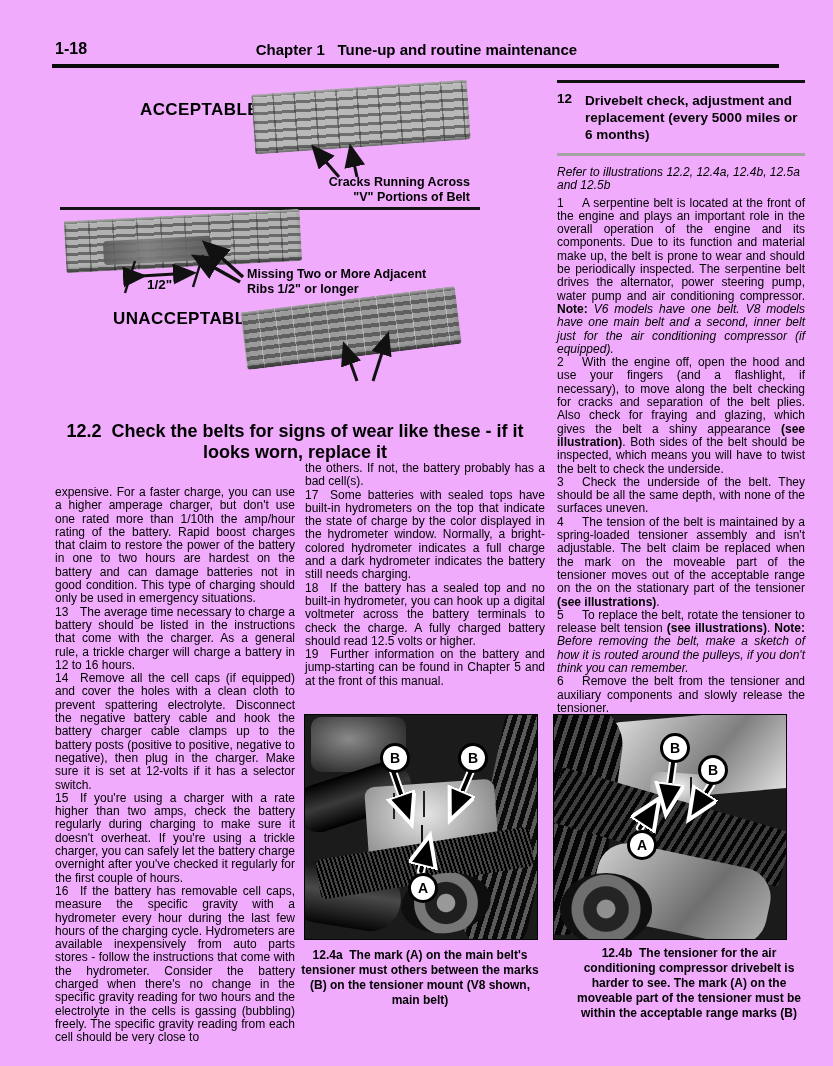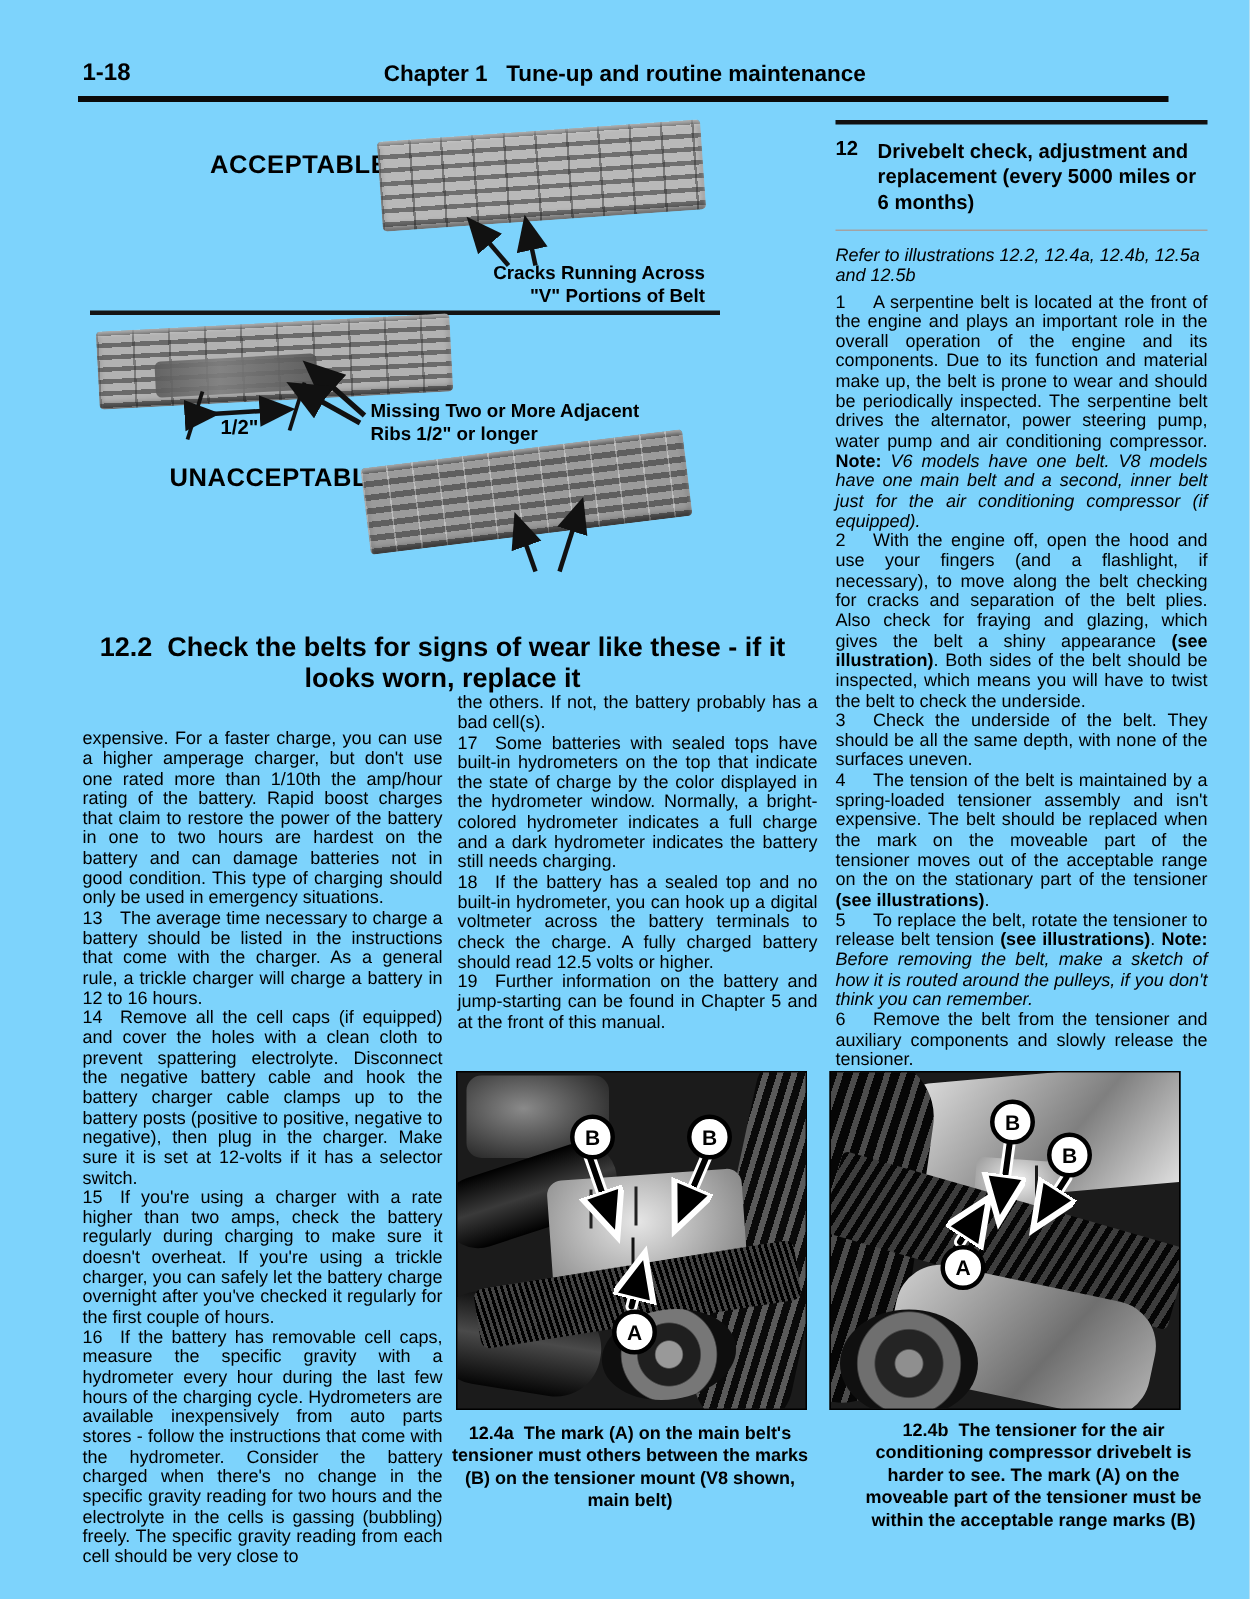--- a/index.html
+++ b/index.html
@@ -1,16 +1,16 @@
 <!DOCTYPE html>
 <html><head>
 <meta charset="utf-8">
 <style>
   html,body{margin:0;padding:0;background:#e8e8e8;}
-  .page{position:relative;width:833px;height:1066px;background:#7dd3fc;margin:0 auto;
+  .page{position:relative;width:833px;height:1066px;background:#f0abfc;margin:0 auto;
         font-family:"Liberation Sans","DejaVu Sans",sans-serif;color:#000;overflow:hidden;}
 
   
   .page-number{position:absolute;left:55px;top:40px;font-size:16px;font-weight:700;}
   .chapter-title{position:absolute;left:0;top:41px;width:100%;text-align:center;
                  font-size:15px;font-weight:700;white-space:pre;}
   .header-rule{position:absolute;left:52px;top:64px;width:727px;height:4px;background:#0a0a0a;}
 
   
   .figure122{position:absolute;left:55px;top:85px;width:480px;height:368px;}
@@ -40,21 +40,21 @@
 
   
   .col{position:absolute;font-size:12px;line-height:13.3px;}
   .col p{margin:0;text-align:justify;}
   .col-left{left:55px;top:462px;width:240px;margin-top:24px;}
   .col-mid{left:305px;top:462px;width:240px;}
   .col-right{left:557px;top:80px;width:248px;}
   .seg-n{display:inline-block;min-width:25px;}
   .seg-b{font-weight:700;}
   .seg-i{font-style:italic;}
-  .section-heading{border-top:3px solid #111;border-bottom:1px solid #a3a3a3;
+  .section-heading{border-top:3px solid #111;border-bottom:3px solid #a3a3a3;
                    padding:9px 0 10px 0;margin-bottom:10px;display:flex;gap:13px;}
   .section-heading .num{font-weight:700;font-size:13.5px;}
   .section-heading .title{font-weight:700;font-size:13.5px;line-height:17px;}
   .refer{font-style:italic;margin:0 0 4px 0 !important;text-align:left !important;}
 
   
   .photo{position:absolute;width:232px;height:224px;background:#1b1b1b;border:1px solid #000;
          overflow:hidden;z-index:5;}
   .photo-a{left:304px;top:714px;}
   .photo-b{left:553px;top:714px;}
@@ -132,21 +132,21 @@
 
   <div class="col col-right">
     <div class="section-heading">
       <span class="num">12</span>
       <span class="title">Drivebelt check, adjustment and replacement (every 5000 miles or 6 months)</span>
     </div>
     <p class="refer">Refer to illustrations 12.2, 12.4a, 12.4b, 12.5a and 12.5b</p>
     <p><span class="seg-n">1</span><span class="seg-r">A serpentine belt is located at the front of the engine and plays an important role in the overall operation of the engine and its components. Due to its function and material make up, the belt is prone to wear and should be periodically inspected. The serpentine belt drives the alternator, power steering pump, water pump and air conditioning compressor. </span><span class="seg-b">Note: </span><span class="seg-i">V6 models have one belt. V8 models have one main belt and a second, inner belt just for the air conditioning compressor (if equipped).</span></p>
     <p><span class="seg-n">2</span><span class="seg-r">With the engine off, open the hood and use your fingers (and a flashlight, if necessary), to move along the belt checking for cracks and separation of the belt plies. Also check for fraying and glazing, which gives the belt a shiny appearance </span><span class="seg-b">(see illustration)</span><span class="seg-r">. Both sides of the belt should be inspected, which means you will have to twist the belt to check the underside.</span></p>
     <p><span class="seg-n">3</span><span class="seg-r">Check the underside of the belt. They should be all the same depth, with none of the surfaces uneven.</span></p>
-    <p><span class="seg-n">4</span><span class="seg-r">The tension of the belt is maintained by a spring-loaded tensioner assembly and isn't expensive. The belt should be replaced when the mark on the moveable part of the tensioner moves out of the acceptable range on the on the stationary part of the tensioner </span><span class="seg-b">(see illustrations)</span><span class="seg-r">.</span></p>
+    <p><span class="seg-n">4</span><span class="seg-r">The tension of the belt is maintained by a spring-loaded tensioner assembly and isn't adjustable. The belt claim be replaced when the mark on the moveable part of the tensioner moves out of the acceptable range on the on the stationary part of the tensioner </span><span class="seg-b">(see illustrations)</span><span class="seg-r">.</span></p>
     <p><span class="seg-n">5</span><span class="seg-r">To replace the belt, rotate the tensioner to release belt tension </span><span class="seg-b">(see illustrations)</span><span class="seg-r">. </span><span class="seg-b">Note: </span><span class="seg-i">Before removing the belt, make a sketch of how it is routed around the pulleys, if you don't think you can remember.</span></p>
     <p><span class="seg-n">6</span><span class="seg-r">Remove the belt from the tensioner and auxiliary components and slowly release the tensioner.</span></p>
   </div>
 
   <div class="photo photo-a">
     <div class="ph" style="left:6px;top:2px;width:95px;height:55px;background:radial-gradient(ellipse at 40% 40%,#8a8a8a,#2c2c2c 80%);border-radius:10px;"></div>
     <div class="ph" style="right:-12px;top:-18px;width:66px;height:256px;transform:rotate(12deg);border-radius:30px;background:repeating-linear-gradient(95deg,#0a0a0a 0 5px,#5a5a5a 5px 9px);"></div>
     <div class="ph" style="left:-12px;top:58px;width:120px;height:48px;transform:rotate(-18deg);border-radius:24px;background:linear-gradient(180deg,#000,#3a3a3a 50%,#000);"></div>
     <div class="ph" style="left:-16px;top:150px;width:112px;height:62px;transform:rotate(9deg);border-radius:30px;background:linear-gradient(180deg,#101010,#4a4a4a 45%,#050505);"></div>
     <div class="ph" style="left:62px;top:68px;width:130px;height:88px;transform:rotate(-4deg);border-radius:10px;background:radial-gradient(ellipse at 45% 35%,#e6e6e6,#8c8c8c 75%);"></div>

